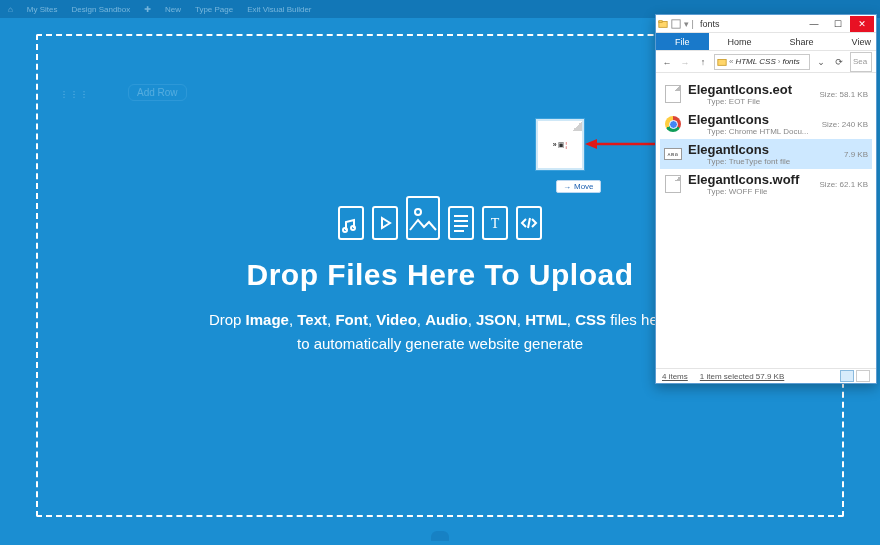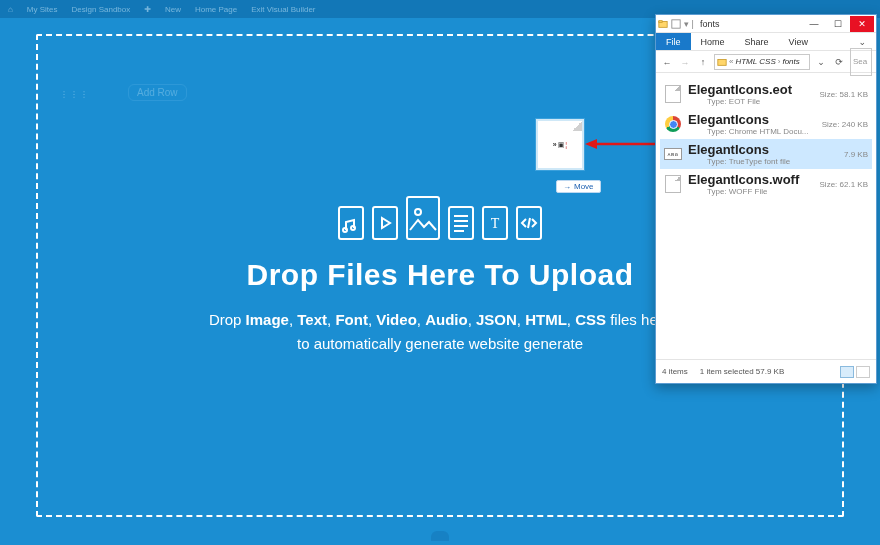--- a/index.html
+++ b/index.html
@@ -120,21 +120,21 @@
   .titlebar .ticons .sq { width:10px; height:10px; }
   .titlebar .title { margin-left: 6px; color: #333; }
   .titlebar .spacer { flex: 1; }
   .winbtn { width: 24px; height: 16px; display:flex; align-items:center; justify-content:center; font-size:9px; color:#333; }
   .winbtn.close { background: #e81123; color: #fff; }
   .ribbon-tabs {
     height: 18px; display: flex; align-items: stretch;
     background: #fff; border-bottom: 1px solid #e4e4e4;
     font-size: 9px;
   }
-  .ribbon-tabs .tab { padding: 0 10px; display:flex; align-items:center; color:#333; }
+  .ribbon-tabs .tab { padding: 0 19px; display:flex; align-items:center; color:#333; }
   .ribbon-tabs .tab.file { background: #1979ca; color: #fff; }
   .navbar {
     height: 22px; display: flex; align-items: center; gap: 4px;
     padding: 0 4px; border-bottom: 1px solid #e4e4e4;
   }
   .navbtn { width:14px; height:14px; display:flex; align-items:center; justify-content:center; color:#555; }
   .pathbox {
     flex: 1; height: 16px; border: 1px solid #c9c9c9;
     display: flex; align-items: center; font-size: 8px;
     padding: 0 2px; gap: 2px; overflow:hidden;
@@ -148,23 +148,23 @@
     padding: 3px 4px; position: relative;
     min-height: 28px;
   }
   .row.selected { background: #cde8ff; }
   .row .ficon { width: 18px; height: 18px; flex-shrink: 0; display:flex; align-items:center; justify-content:center; }
   .row .meta { flex: 1; min-width: 0; }
   .row .name { font-size: 13px; color: #222; white-space: nowrap; overflow: hidden; text-overflow: ellipsis; font-weight: bold; }
   .row .type { font-size: 8px; color: #888; white-space: nowrap; overflow: hidden; text-overflow: ellipsis; margin-left: 19px; }
   .row .size { font-size: 8px; color: #888; white-space: nowrap; margin-left: 6px; }
   .statusbar {
-    height: 24px; border-top: 1px solid #e4e4e4;
+    height: 15px; border-top: 1px solid #e4e4e4;
     display: flex; align-items: center; padding: 0 6px; gap: 12px;
-    font-size: 8px; color: #555;
+    font-size: 8px; color: #555; text-decoration: underline;
   }
   .statusbar .spacer { flex: 1; }
   .viewbtns { display: flex; gap: 2px; }
   .viewbtns .vb { width: 14px; height: 12px; border: 1px solid #ccc; }
   .viewbtns .vb.active { background: #d8ecfb; border-color:#8abade; }
   
   .blank-file {
     width: 16px; height: 18px; background:#fff; border:1px solid #bbb; position:relative;
   }
   .blank-file::before {
@@ -186,21 +186,21 @@
 </style>
 </head>
 <body>
 
 <div class="adminbar">
   <span class="item">⌂</span>
   <span class="item">My Sites</span>
   <span class="item">Design Sandbox</span>
   <span class="item">✚</span>
   <span class="item">New</span>
-  <span class="item">Home Page</span>
+  <span class="item">Type Page</span>
   <span class="item">Exit Visual Builder</span>
 </div>
 
 <div class="dropzone-wrapper">
   <div class="breadcrumb-dots">⋮⋮⋮</div>
   <div class="addrow">Add Row</div>
 
   <div class="dropzone">
     <div class="dz-icons">
       <svg class="dz-icon" width="26" height="34">
@@ -298,21 +298,21 @@
       <svg width="10" height="10" viewBox="0 0 12 12">
           <rect x="1" y="3" width="10" height="7" fill="#ffd66b" stroke="#c99a2a"></rect>
         </svg>
       <span class="chev">«</span>
       <span class="seg">HTML CSS</span>
       <span class="chev">›</span>
       <span class="seg">fonts</span>
     </div>
     <div class="dropbtn">⌄</div>
     <div class="navbtn">⟳</div>
-    <div style="width:22px;height:28px;border:1px solid #c9c9c9;font-size:8px;display:flex;align-items:center;padding:0 2px;color:#999">Sea</div>
+    <div style="width:22px;height:20px;border:1px solid #c9c9c9;font-size:8px;display:flex;align-items:center;padding:0 2px;color:#999">Sea</div>
   </div>
 
   <div class="filelist">
     <div class="row">
       <div class="ficon">
           <div class="blank-file"></div>
         </div>
       <div class="meta">
         <div class="name">ElegantIcons.eot</div>
         <div class="type">Type: EOT File</div>

